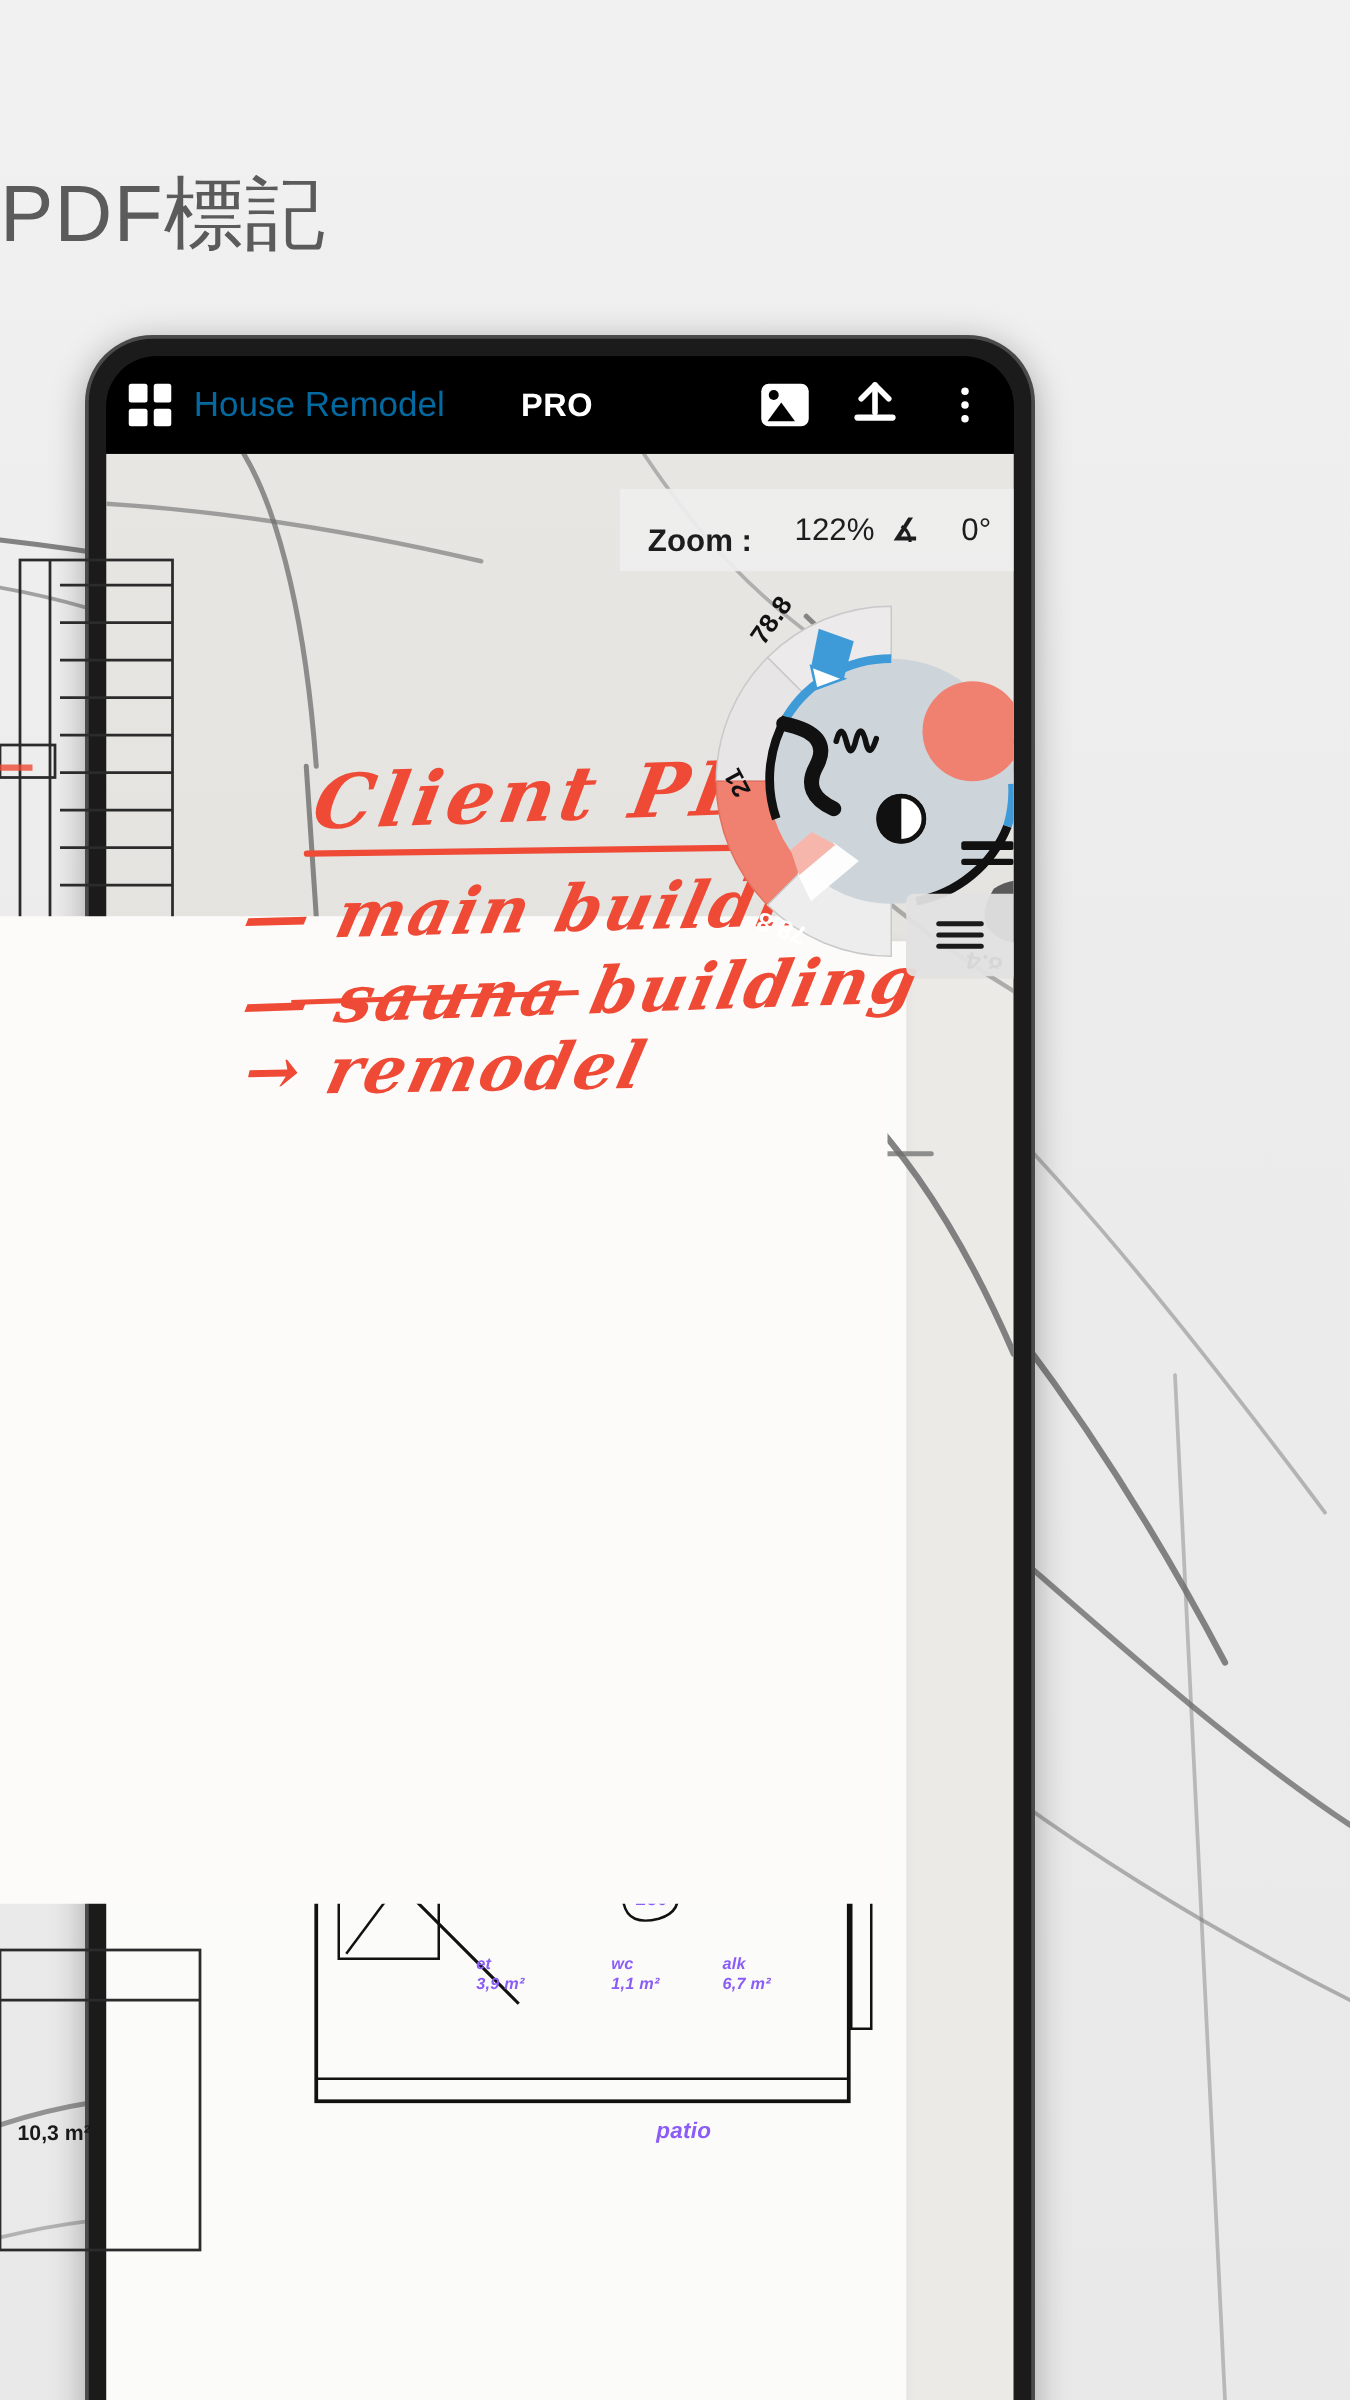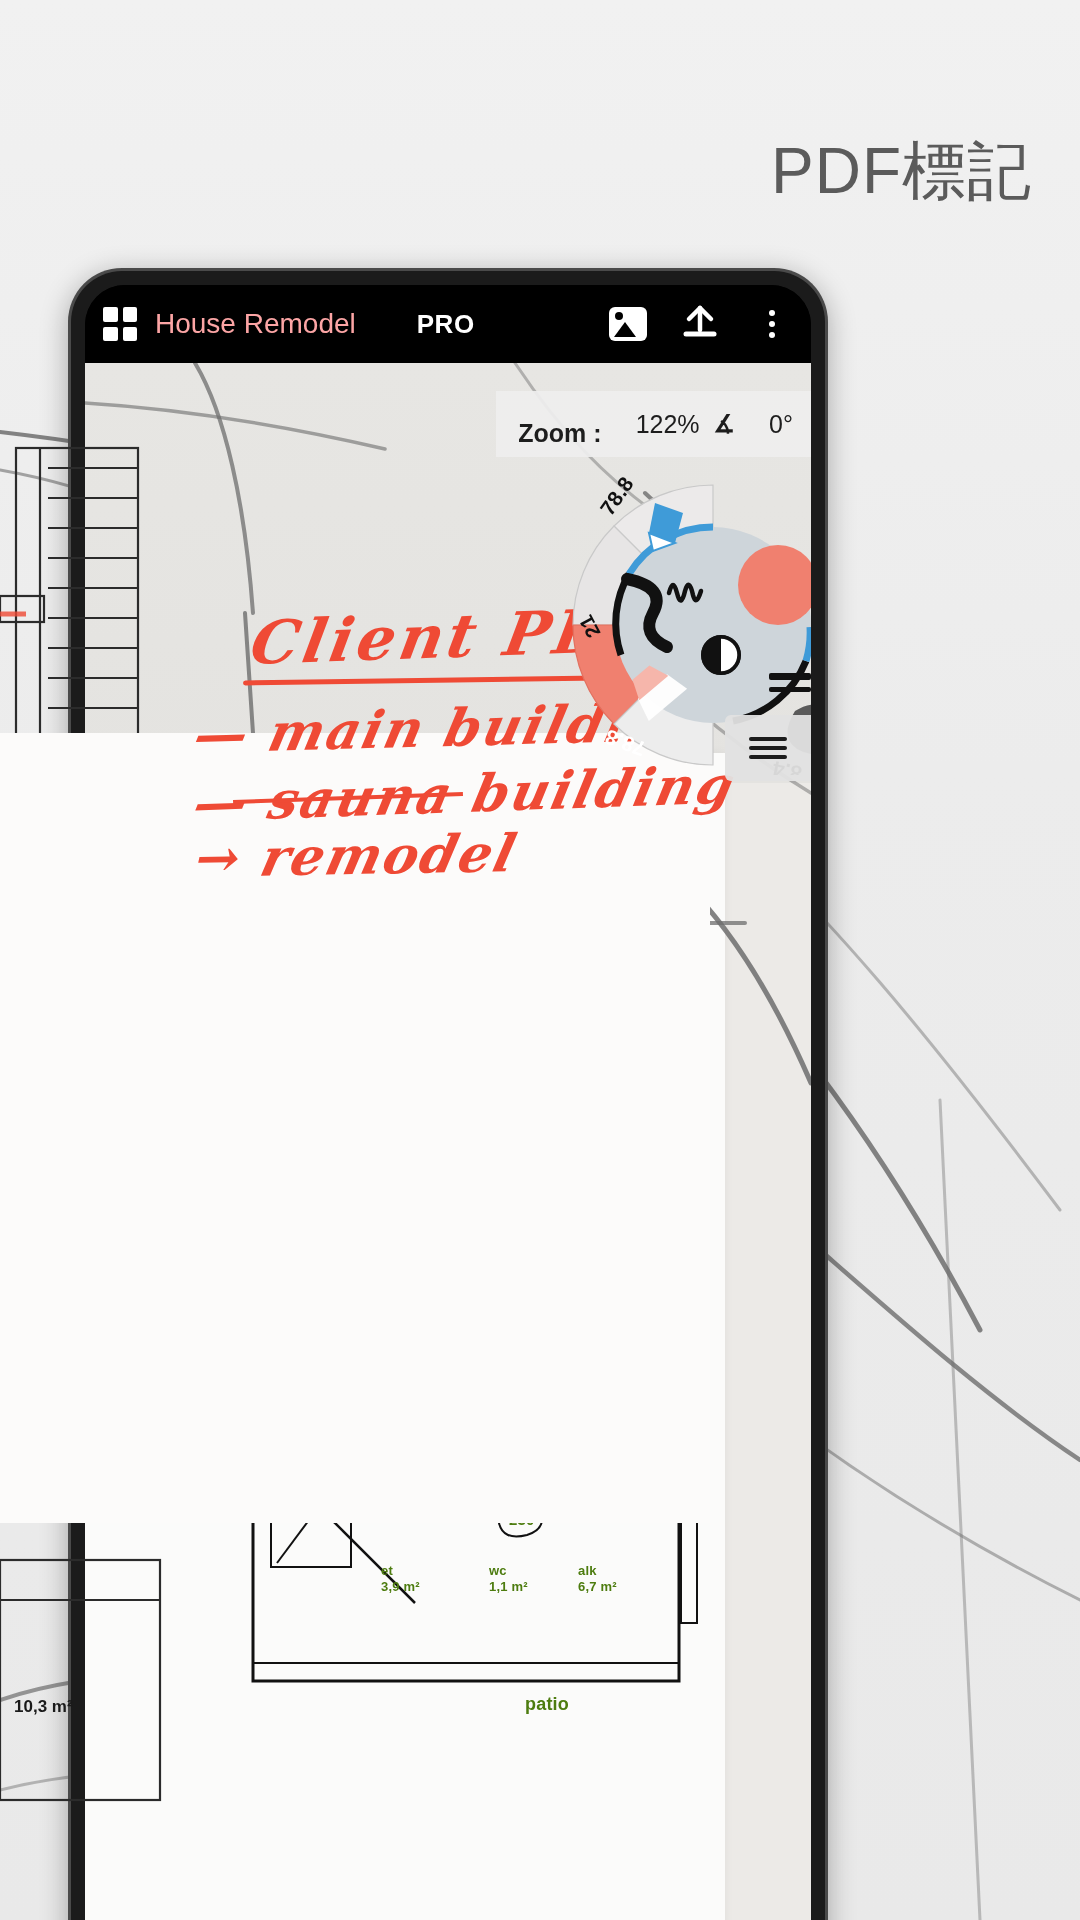--- a/index.html
+++ b/index.html
@@ -16,21 +16,21 @@
     width: 1080px; height: 1920px;
     background: linear-gradient(180deg,#f1f1f1 0%, #ececec 40%, #e9e9e9 100%);
     overflow: hidden;
   }
   .bg-lines { position:absolute; inset:0; }
 
   
   .headline {
     position: absolute;
     top: 128px; left: 0; width: 1032px;
-    text-align: right;
+    text-align: left;
     font-size: 64px;
     font-weight: 400;
     letter-spacing: 1px;
     color: #5b5b5b;
     font-family: "Liberation Sans", sans-serif;
   }
 
   
   .phone {
     position: absolute;
@@ -66,21 +66,21 @@
     padding: 0 18px;
     z-index: 30;
   }
   .grid-icon {
     width: 34px; height: 34px;
     display: grid; grid-template-columns: 1fr 1fr; grid-template-rows: 1fr 1fr;
     gap: 5px; margin-right: 18px; flex: none;
   }
   .grid-icon i { background: #fff; border-radius: 2px; display:block; }
   .app-title {
-    color: #fca5a5; font-size: 28px; font-weight: 400;
+    color: #0369a1; font-size: 28px; font-weight: 400;
     white-space: nowrap;
   }
   .pro-badge {
     color: #fff; font-size: 26px; font-weight: 700;
     margin-left: 61px; letter-spacing: .5px;
   }
   .appbar-right { margin-left: auto; display: flex; align-items: center; gap: 30px; }
   .icon-btn { width: 42px; height: 42px; display:flex; align-items:center; justify-content:center; }
   .img-icon { width: 38px; height: 34px; background: #fff; border-radius: 6px; position: relative; }
   .img-icon::before {
@@ -171,22 +171,23 @@
   .hw-l3 { left: 112px; top: 462px; font-size: 52px; font-weight:700; letter-spacing:2px; transform: skewX(-14deg) rotate(-1deg); }
   .strike {
     position:absolute; left: 148px; top: 433px; width: 230px; height: 4px;
     background:#ef4a35; transform: rotate(-2deg); z-index:16;
   }
 
   
   .floorplan { position:absolute; left:0; top:0; width:726px; height:1612px; }
   .fp-label {
     position:absolute; font-family:"Liberation Sans", sans-serif;
-    font-size: 13px; color:#4d7c0f; line-height:1.25; font-weight:600;
+    font-size: 13px; color:#8b5cf6; line-height:1.25; font-weight:600;
     letter-spacing:.2px;
+    font-style:italic;
   }
   .fp-label .n { display:block; }
 
   
   .bleed-left { position:absolute; left:0; top:0; width:1080px; height:1920px; z-index:1; }
   .bleed-paper {
     position:absolute; left:-10px; top:733px; width:720px; height:790px;
     background:#fcfbfa; z-index:2;
   }
 </style>

